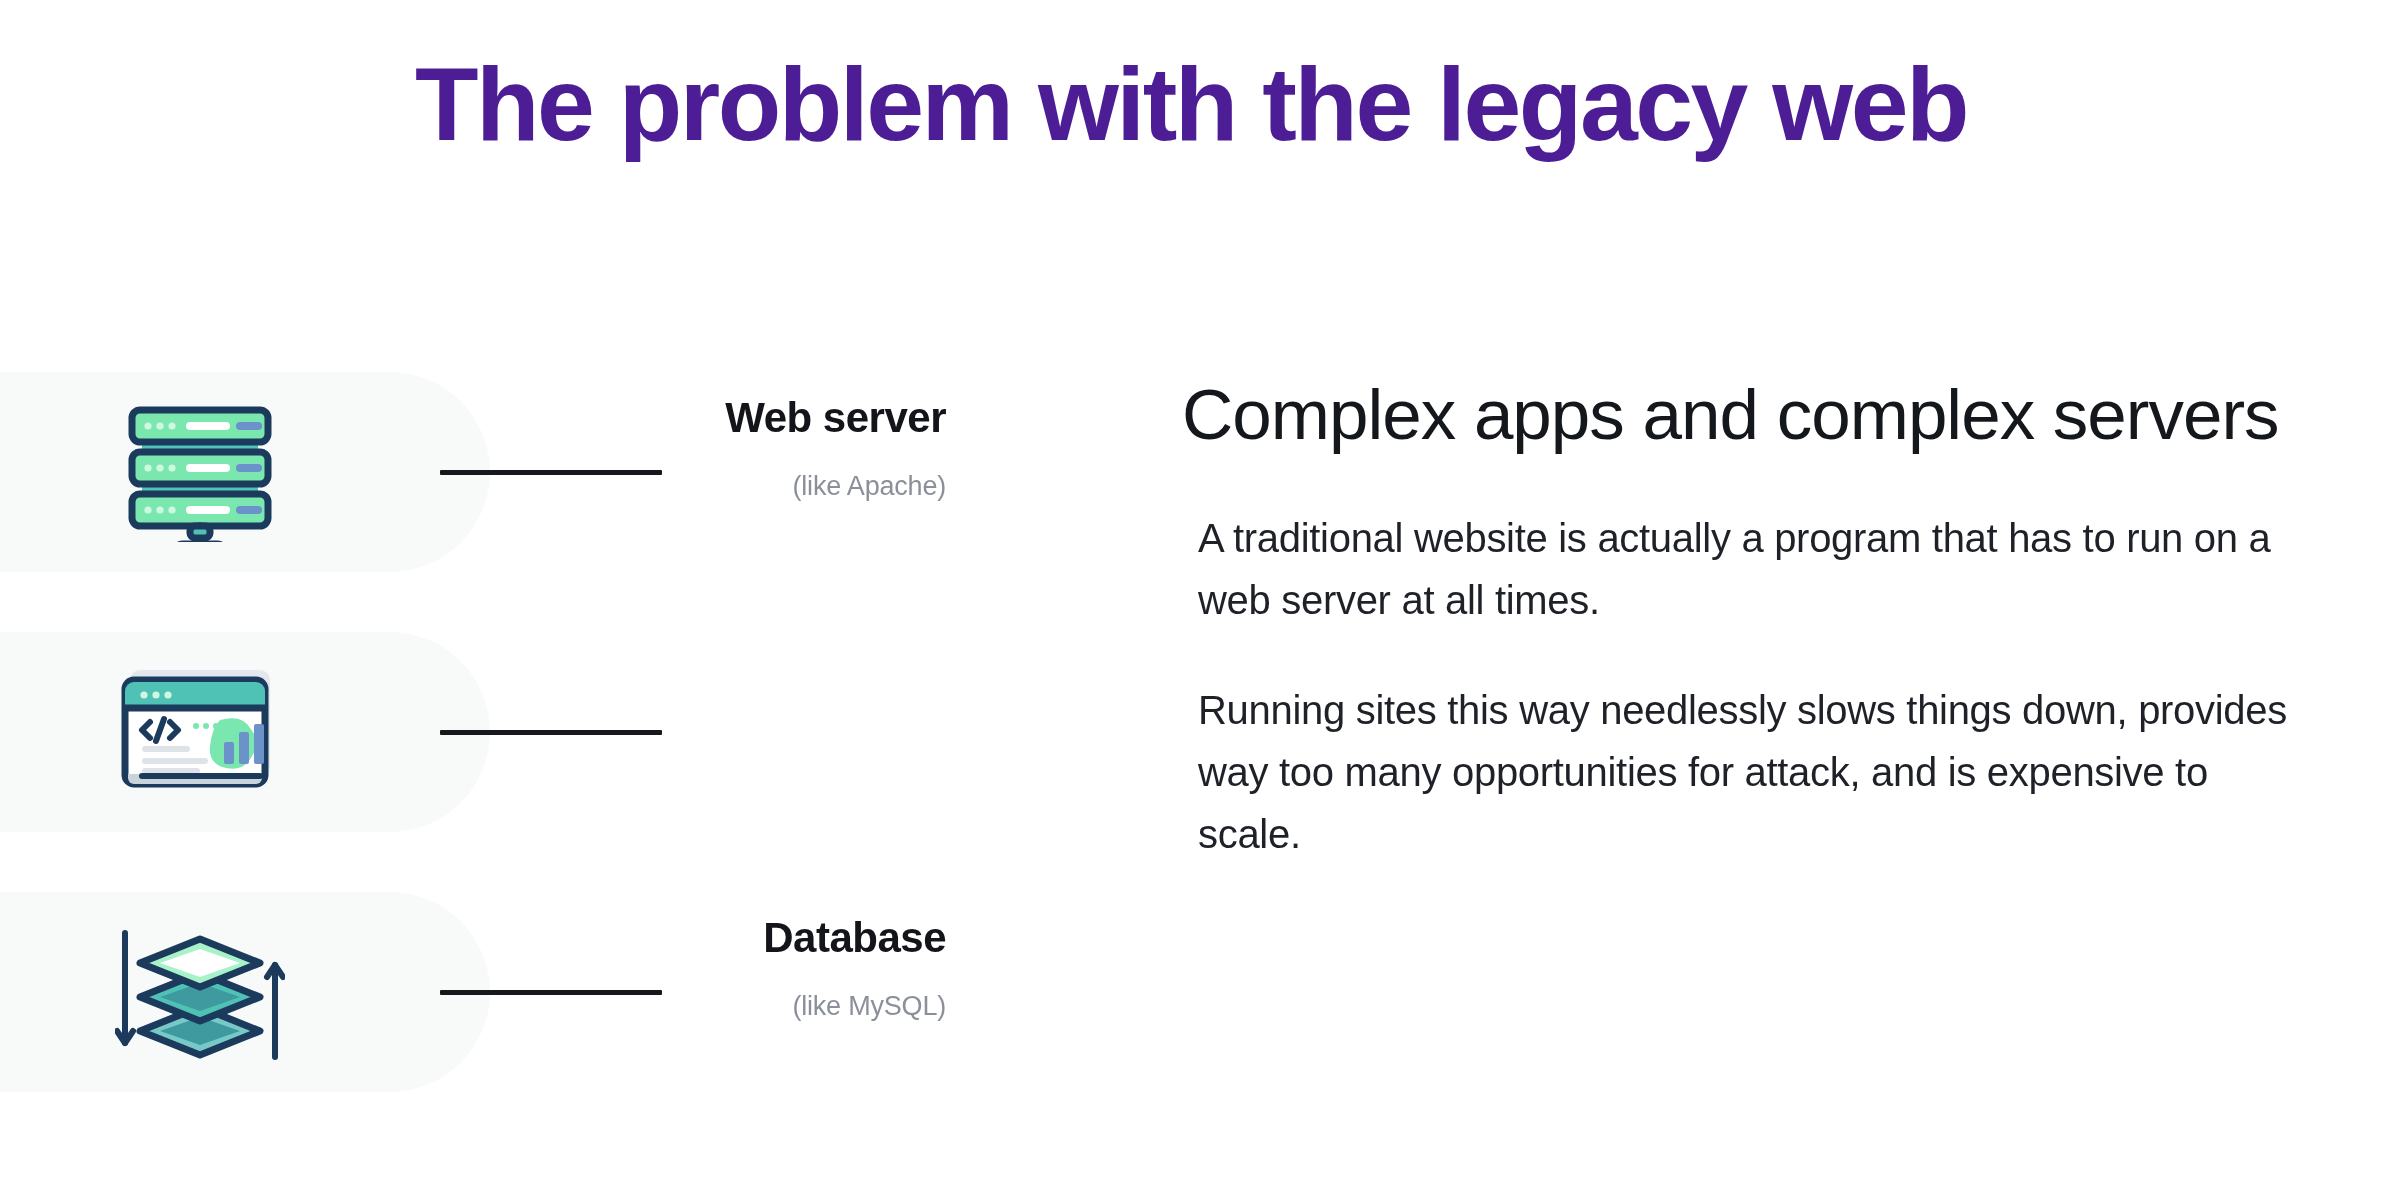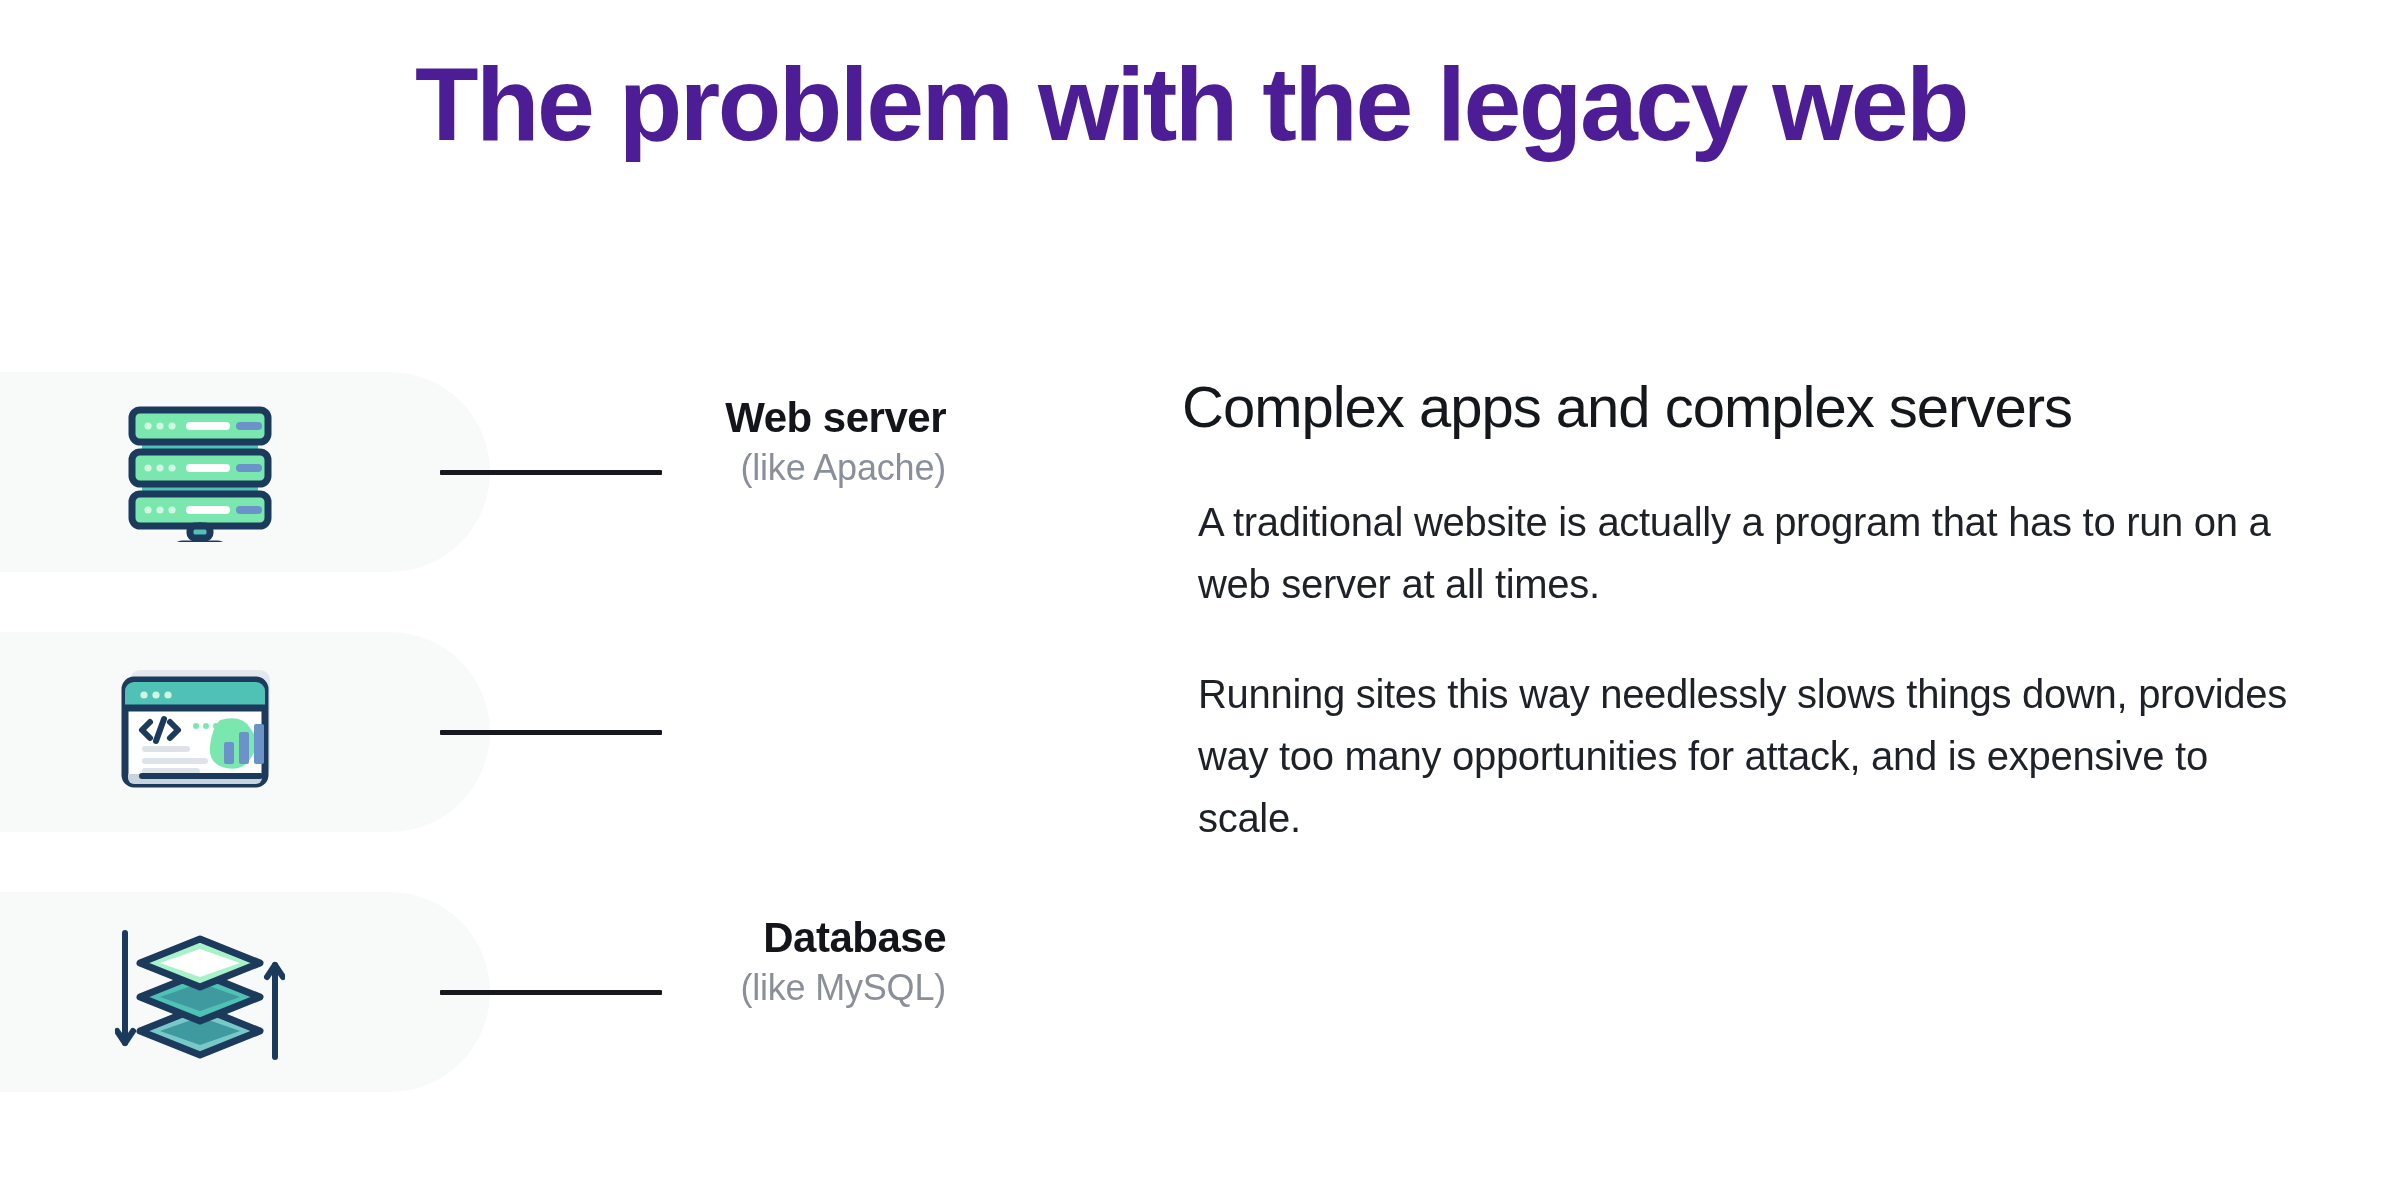--- a/index.html
+++ b/index.html
@@ -89,37 +89,37 @@
     text-align: right;
   }
   .row-title {
     font-size: 42px;
     font-weight: 600;
     color: #13151A;
     letter-spacing: -0.5px;
     line-height: 1.15;
   }
   .row-sub {
-    margin-top: 4px;
-    font-size: 36px;
+    margin-top: 28px;
+    font-size: 27px;
     font-weight: 400;
     color: #8A8F99;
     letter-spacing: -0.2px;
     line-height: 1.2;
   }
 
   
   .right-col {
     position: absolute;
     left: 1182px;
     top: 372px;
     width: 1130px;
   }
   .right-heading {
-    font-size: 58px;
+    font-size: 71px;
     font-weight: 400;
     color: #14171C;
     letter-spacing: -1px;
     line-height: 1.22;
     margin: 0 0 48px 0;
   }
   .right-para {
     font-size: 40px;
     font-weight: 400;
     color: #1E2228;

